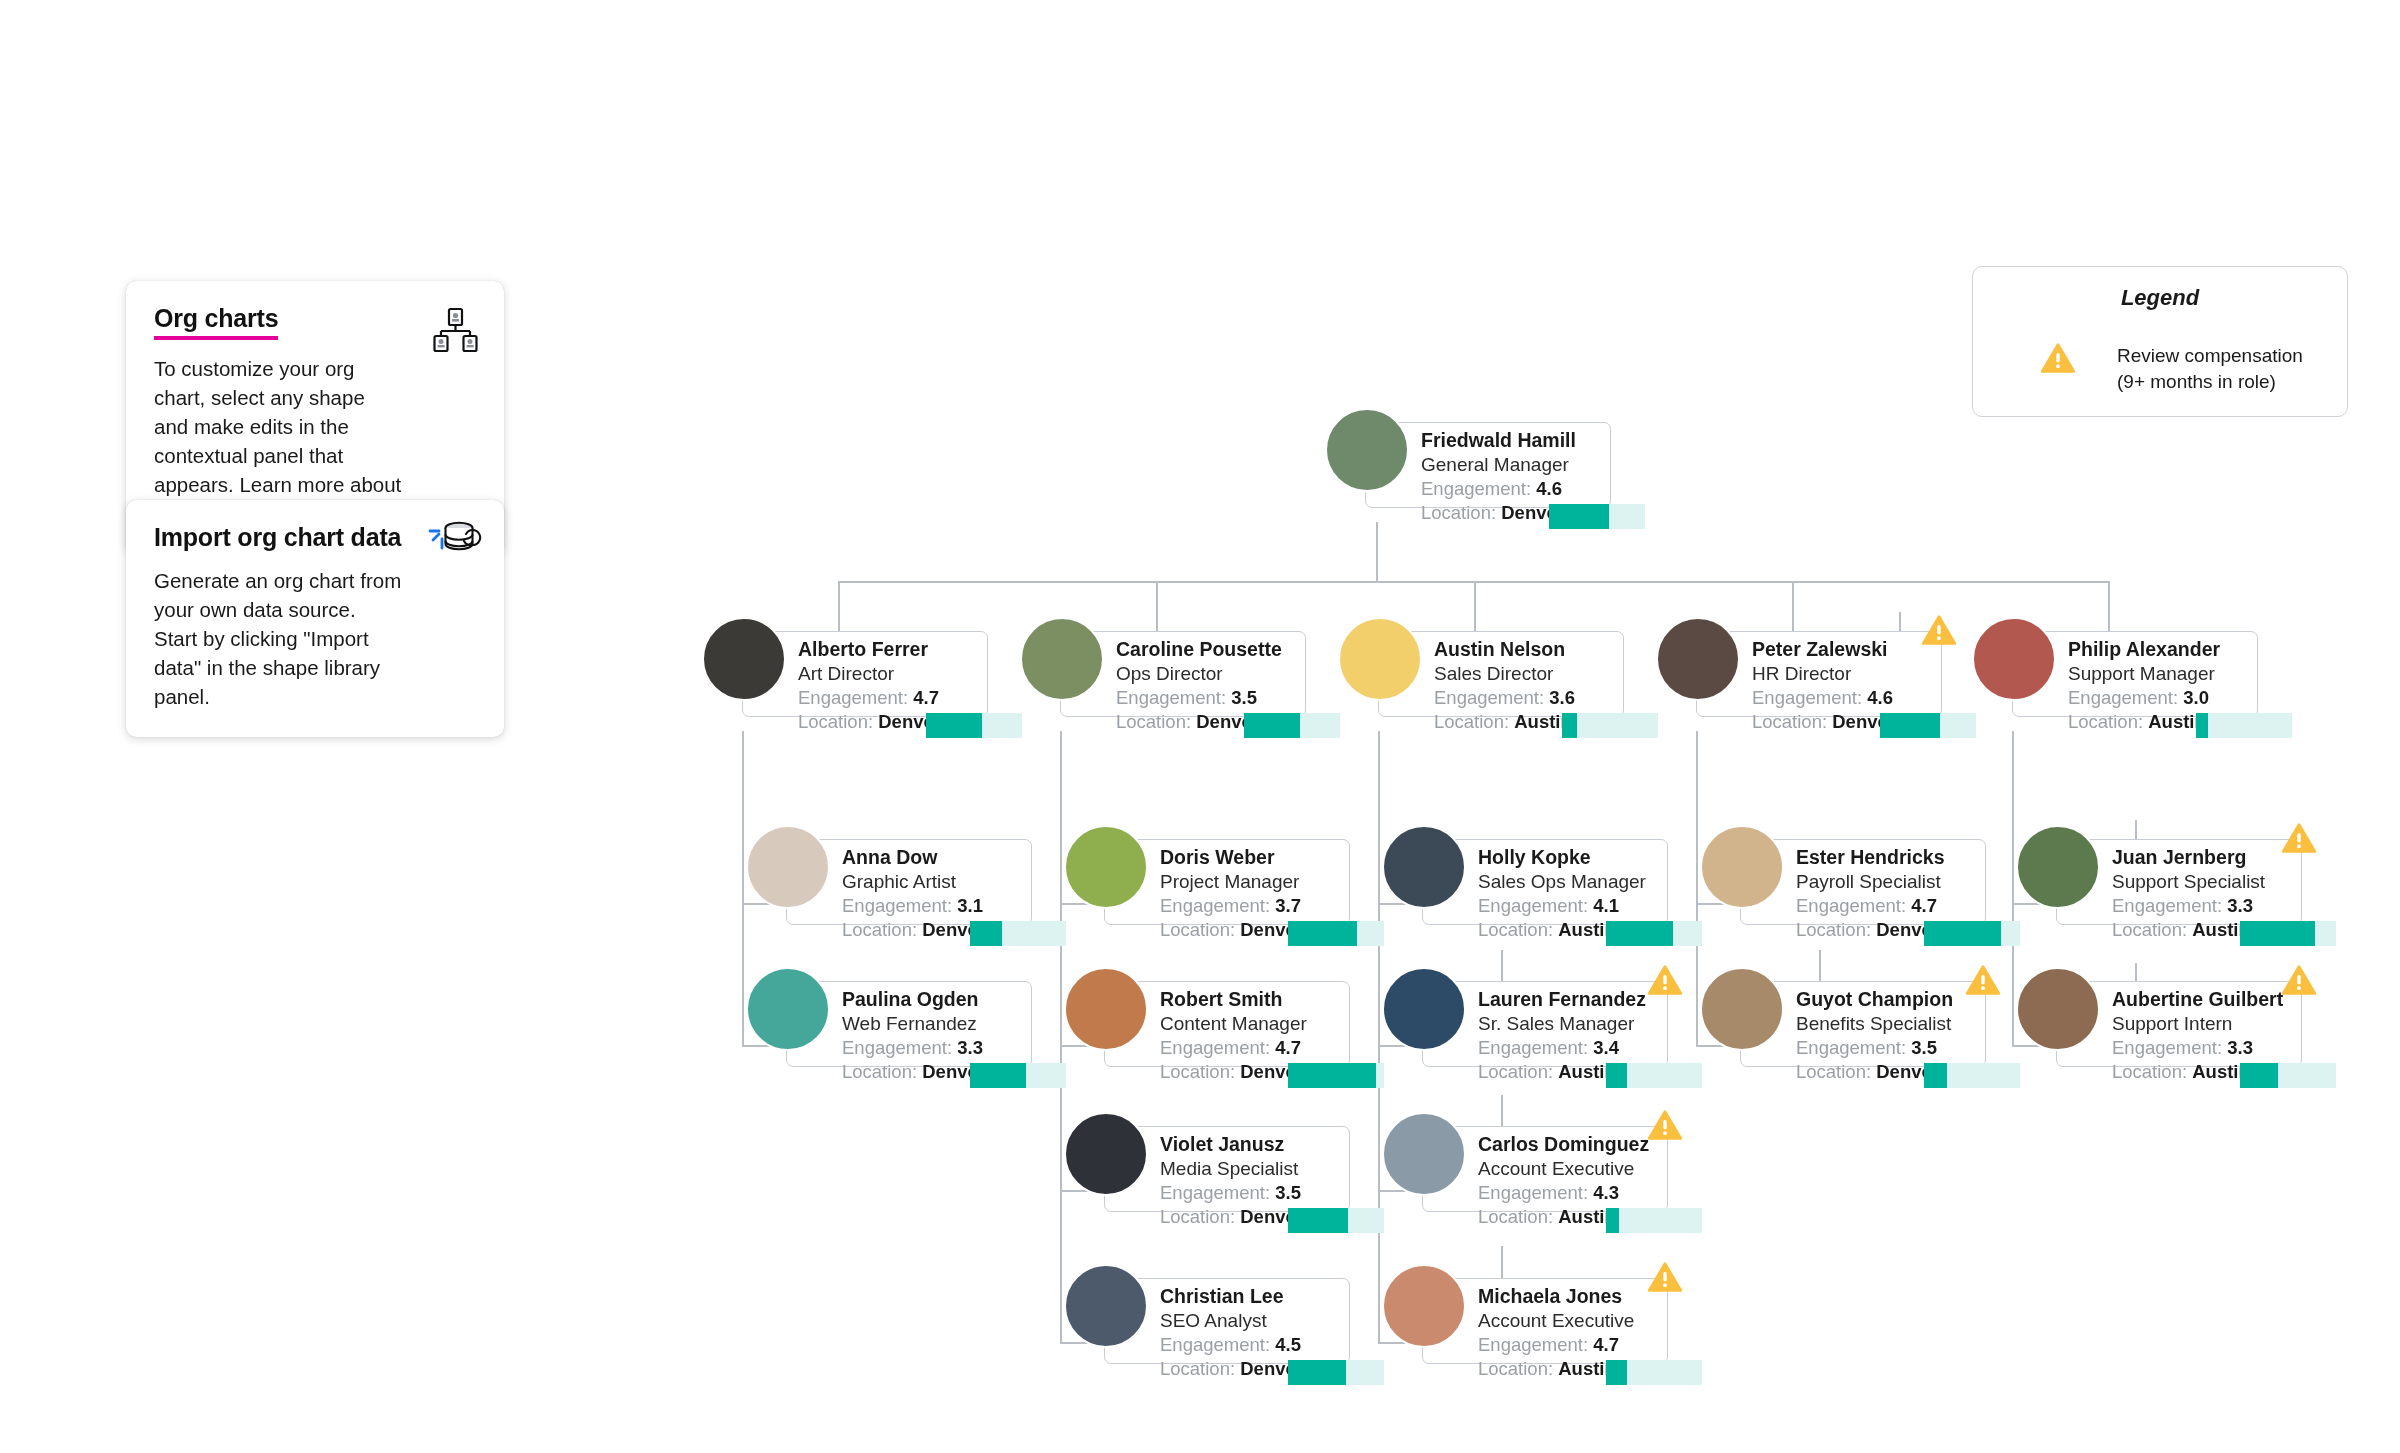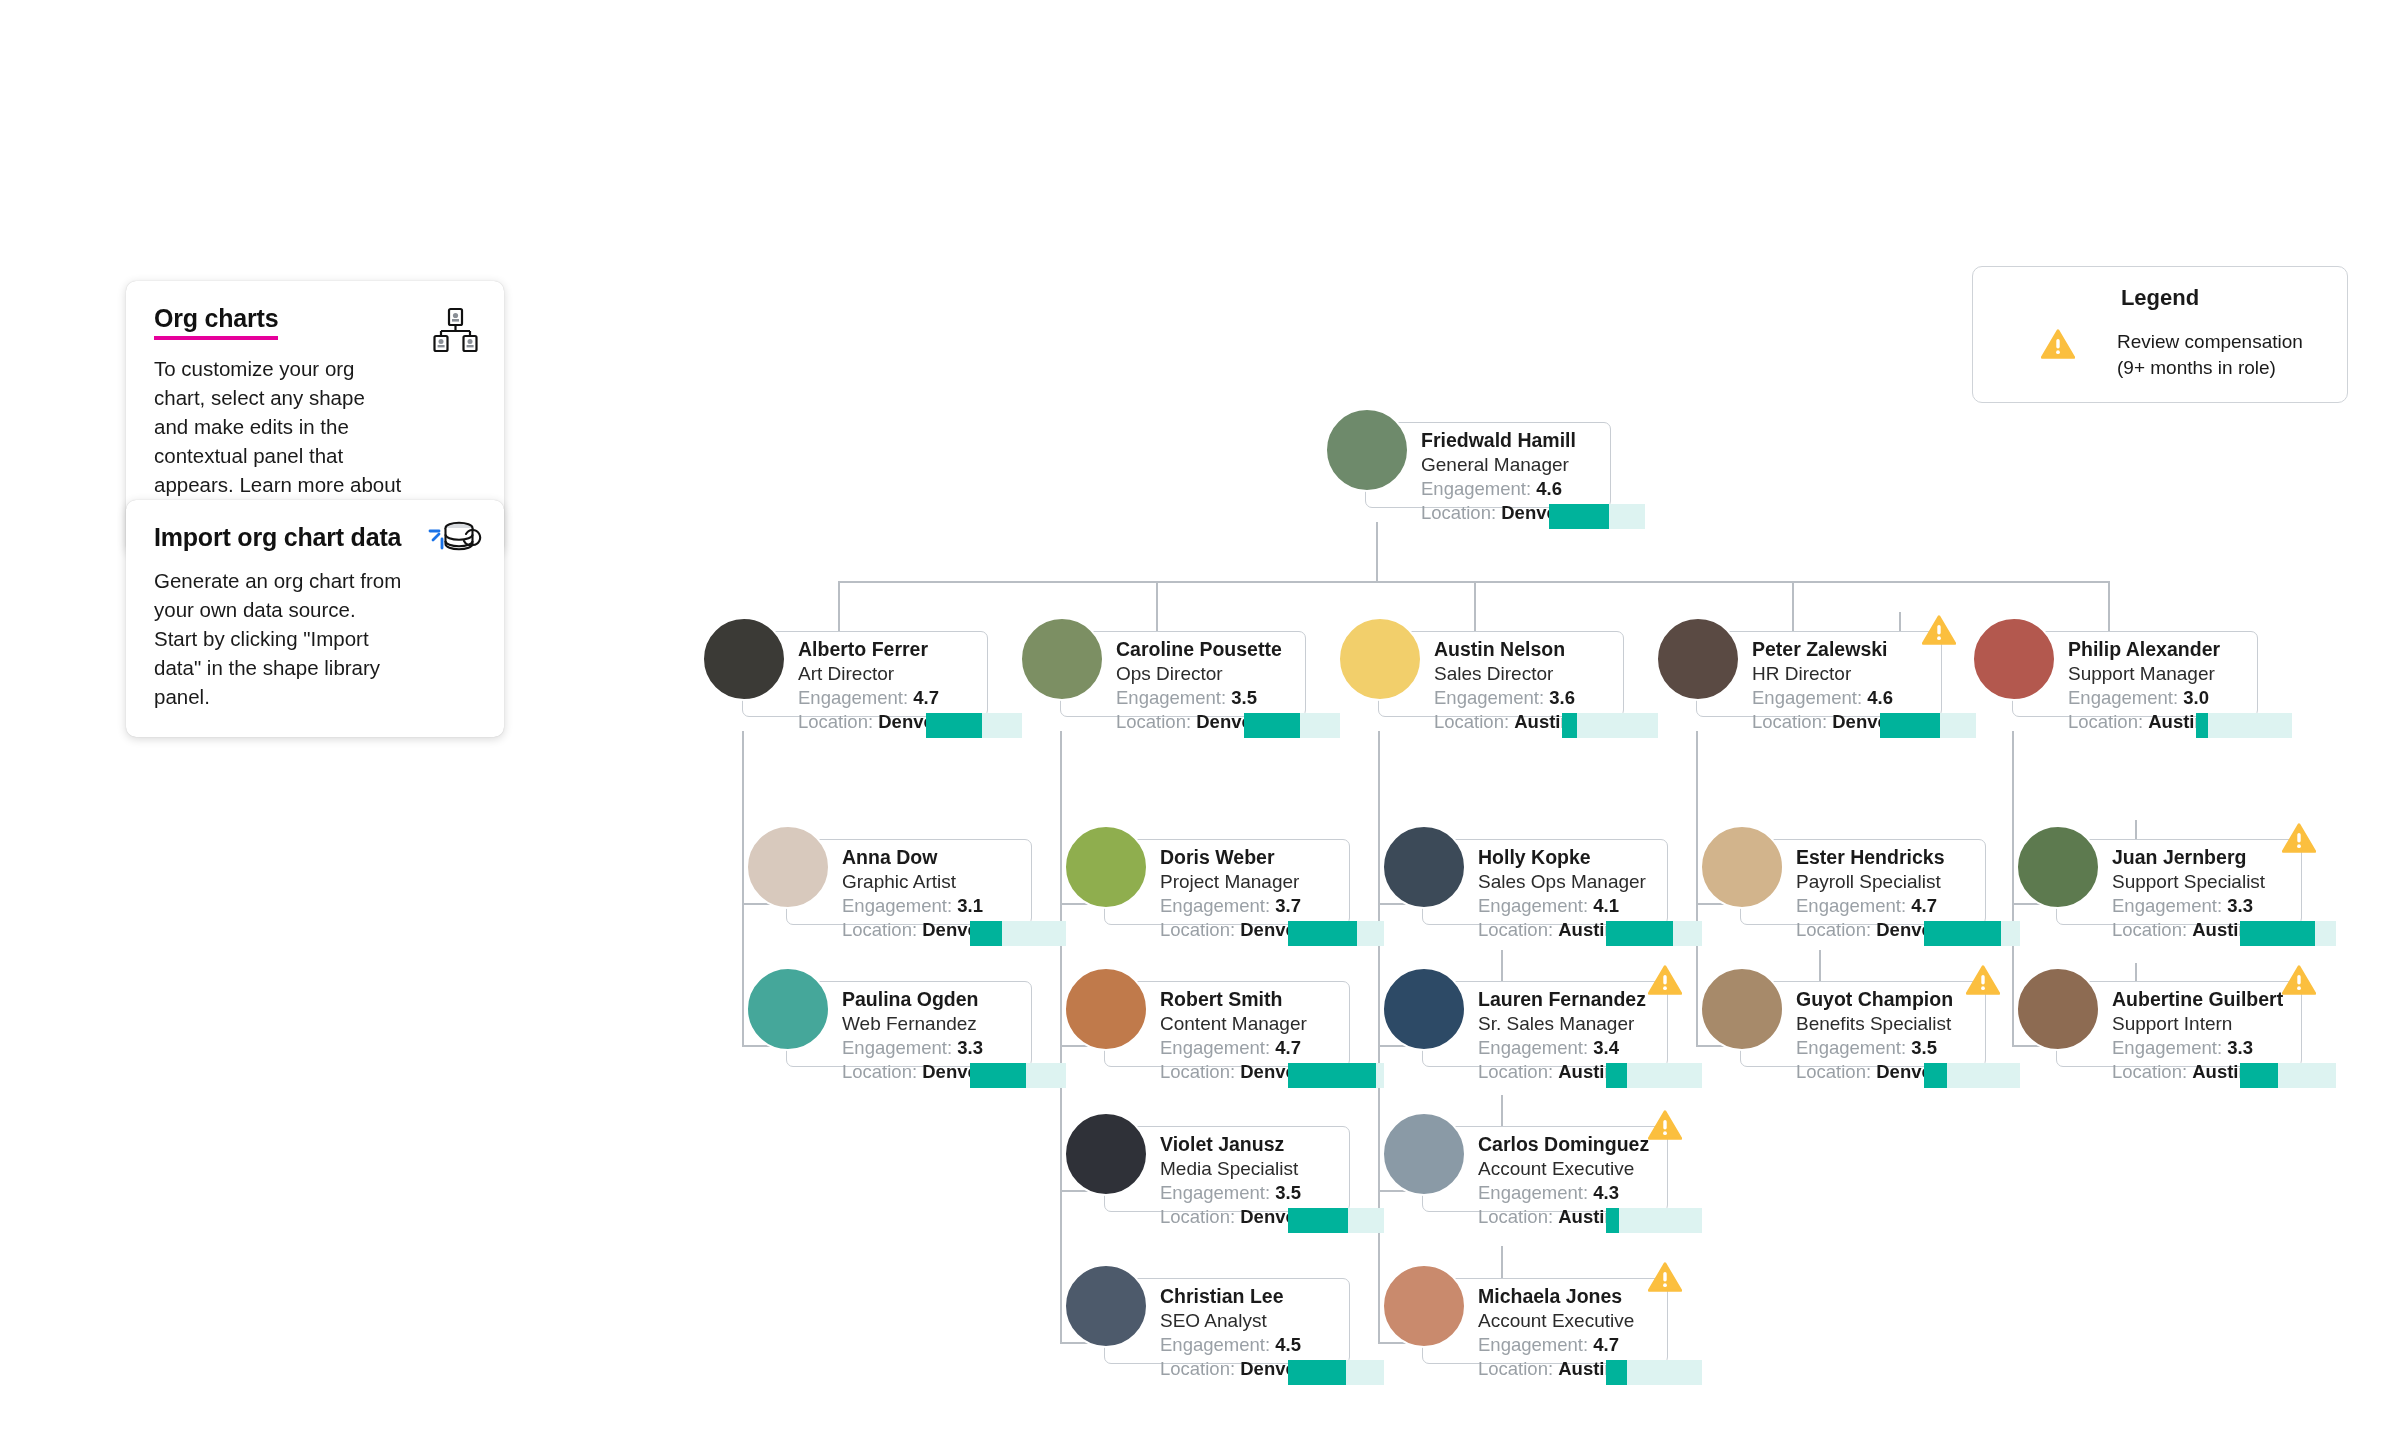--- a/index.html
+++ b/index.html
@@ -47,21 +47,22 @@
     background: #ffffff;
     border: 1.5px solid #cfd3d8;
     border-radius: 10px;
     padding: 18px 26px 22px 26px;
   }
   .legend-title {
     text-align: center;
     font-size: 22px;
     font-weight: bold;
     color: #1a1a1a;
-    margin-bottom: 18px;
+    margin-bottom: 32px;
+    font-style: italic;
   }
   .legend-row { display: flex; align-items: flex-start; margin-bottom: 16px; }
   .legend-row:last-child { margin-bottom: 0; }
   .legend-key { width: 118px; flex: 0 0 118px; display: flex; justify-content: center; }
   .legend-bar { width: 96px; height: 25px; background: #d9f3f0; position: relative; }
   .legend-bar i { position: absolute; left: 0; top: 0; bottom: 0; width: 66%; background: #00b39b; display:block; }
   .legend-text { font-size: 19px; line-height: 1.35; color: #1a1a1a; }
 
   
   .node { position: absolute; }

